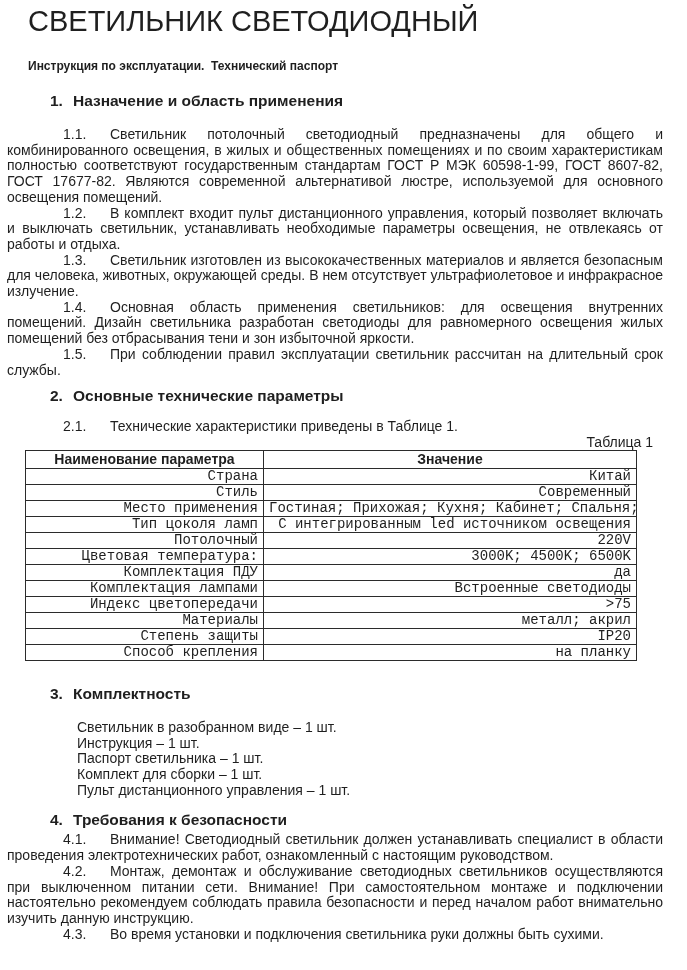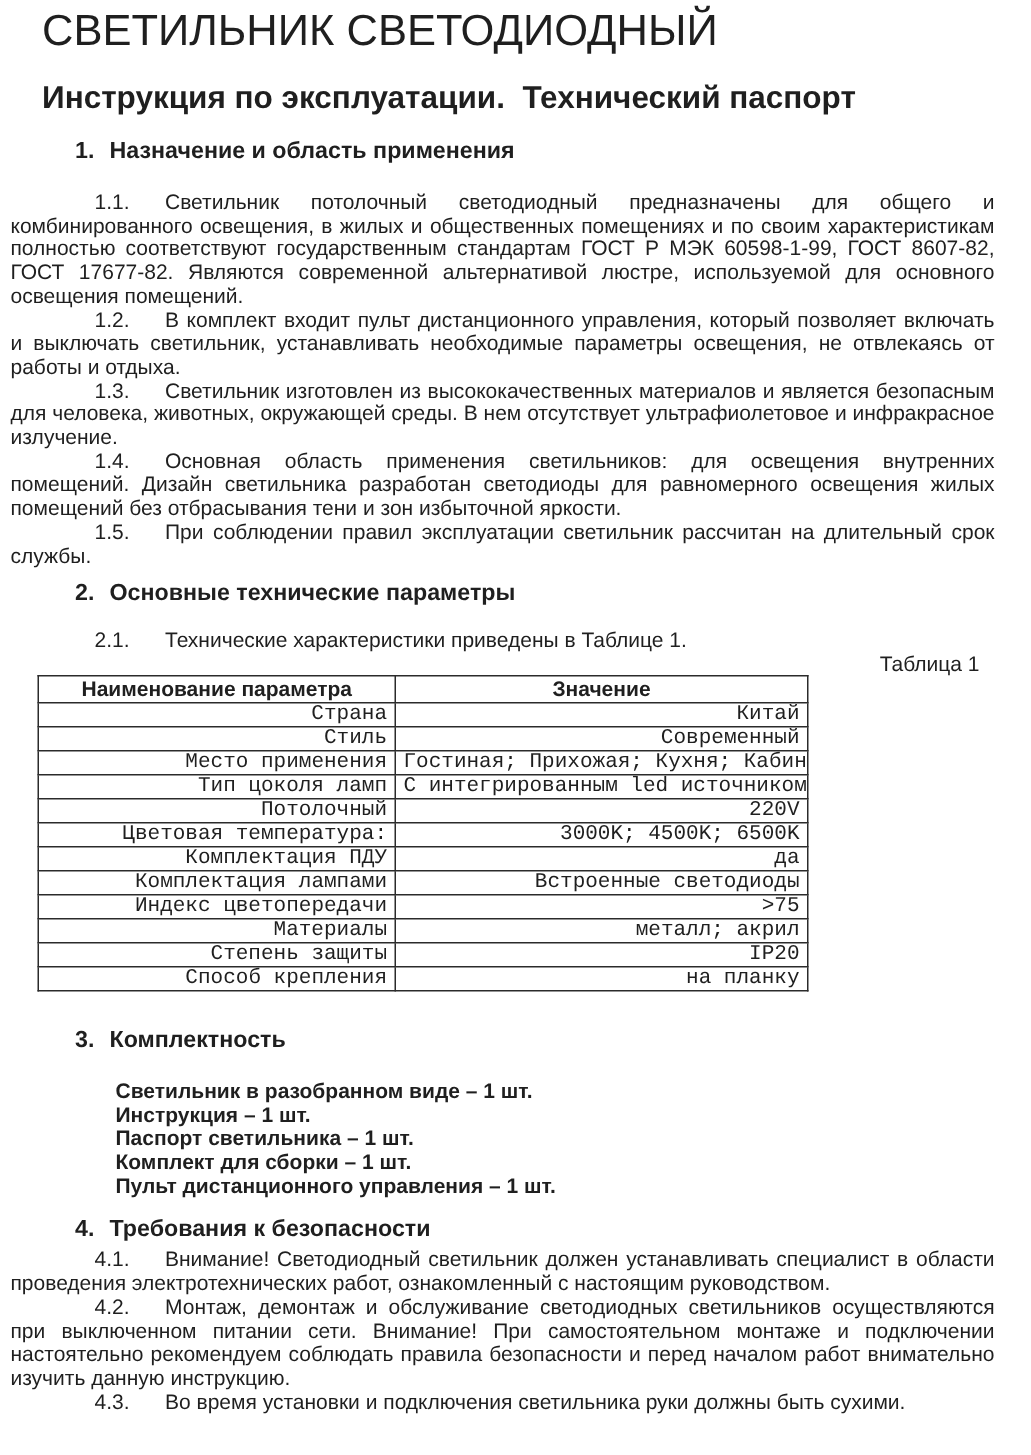--- a/index.html
+++ b/index.html
@@ -17,21 +17,21 @@
   .doc-title {
     margin: 0 0 0 21px;
     font-size: 29px;
     font-weight: 400;
     line-height: 30px;
     letter-spacing: 0px;
     white-space: nowrap;
   }
   .doc-subtitle {
     margin: 21px 0 0 21px;
-    font-size: 21px;
+    font-size: 12px;
     font-weight: 700;
     line-height: 18px;
     white-space: pre-wrap;
   }
   .sec-h {
     display: flex;
     padding-left: 43px;
     font-size: 15.5px;
     font-weight: 700;
     line-height: 18px;
@@ -56,40 +56,39 @@
     width: 630px;
     margin: 0 0 0 18px;
     box-sizing: border-box;
     padding-right: 2px;
     font-size: 14px;
     line-height: 15px;
     text-align: right;
   }
   table.spec {
     margin-left: 18px;
-    width: 514px;
+    width: 612px;
     border-collapse: collapse;
     table-layout: fixed;
     font-size: 14px;
   }
   table.spec th, table.spec td {
     border: 1px solid #2b2b2b;
     padding: 0 5px;
     line-height: 15px;
     overflow: hidden;
     white-space: nowrap;
   }
   table.spec th { height: 17px; font-weight: 700; text-align: center; }
   table.spec td { height: 15px; text-align: right; font-family: Liberation Mono, monospace; }
   table.spec .col-name { width: 227px; }
   .kit {
     margin: 17px 0 0 70px;
     font-size: 14px;
     line-height: 15.7px;
-    font-weight: bold;
   }
 </style>
 </head>
 <body>
 
 <div class="page">
 
   <h1 class="doc-title">СВЕТИЛЬНИК СВЕТОДИОДНЫЙ</h1>
   <h2 class="doc-subtitle">Инструкция по эксплуатации.&nbsp; Технический паспорт</h2>
 

